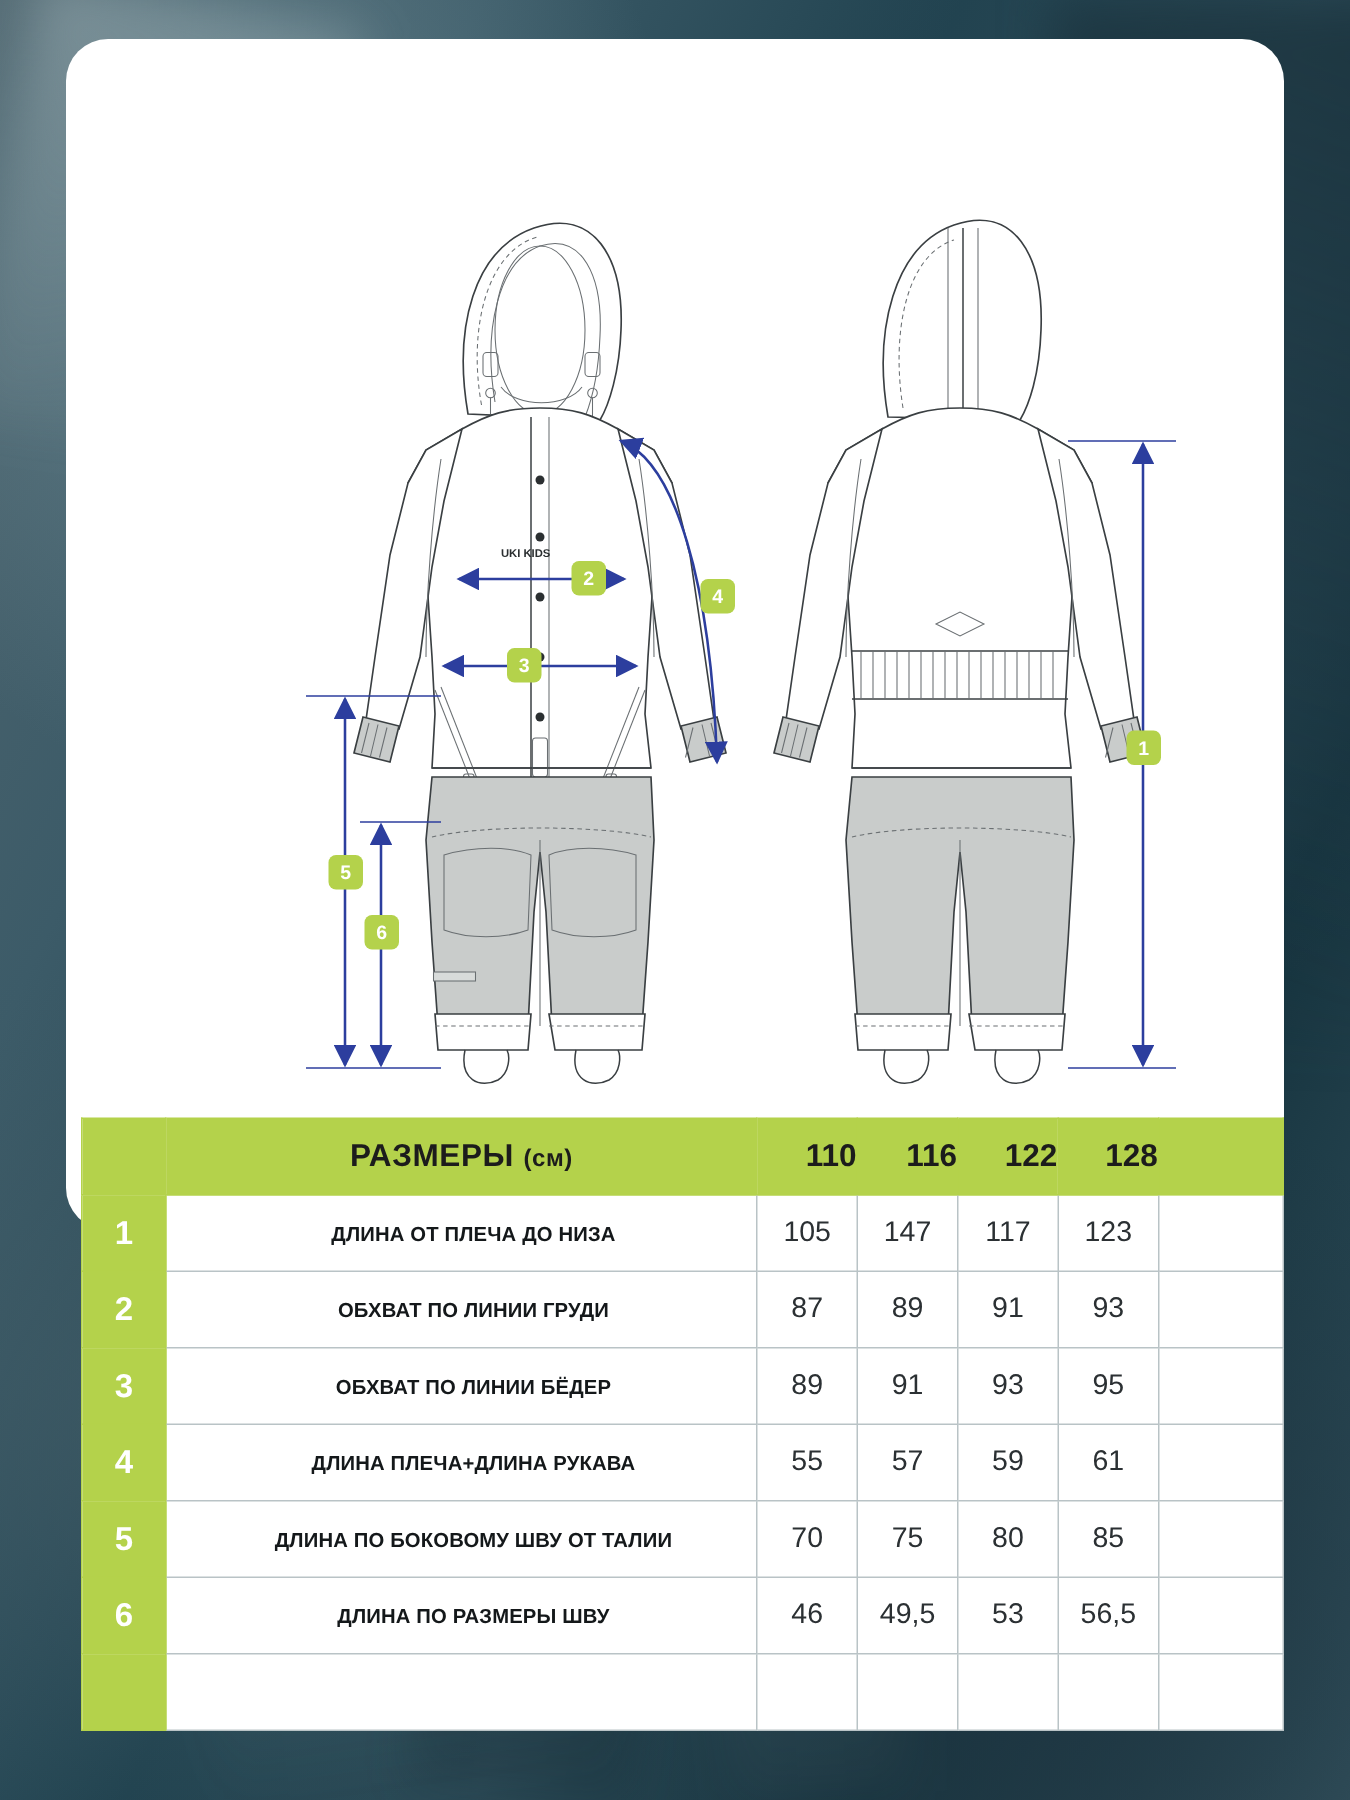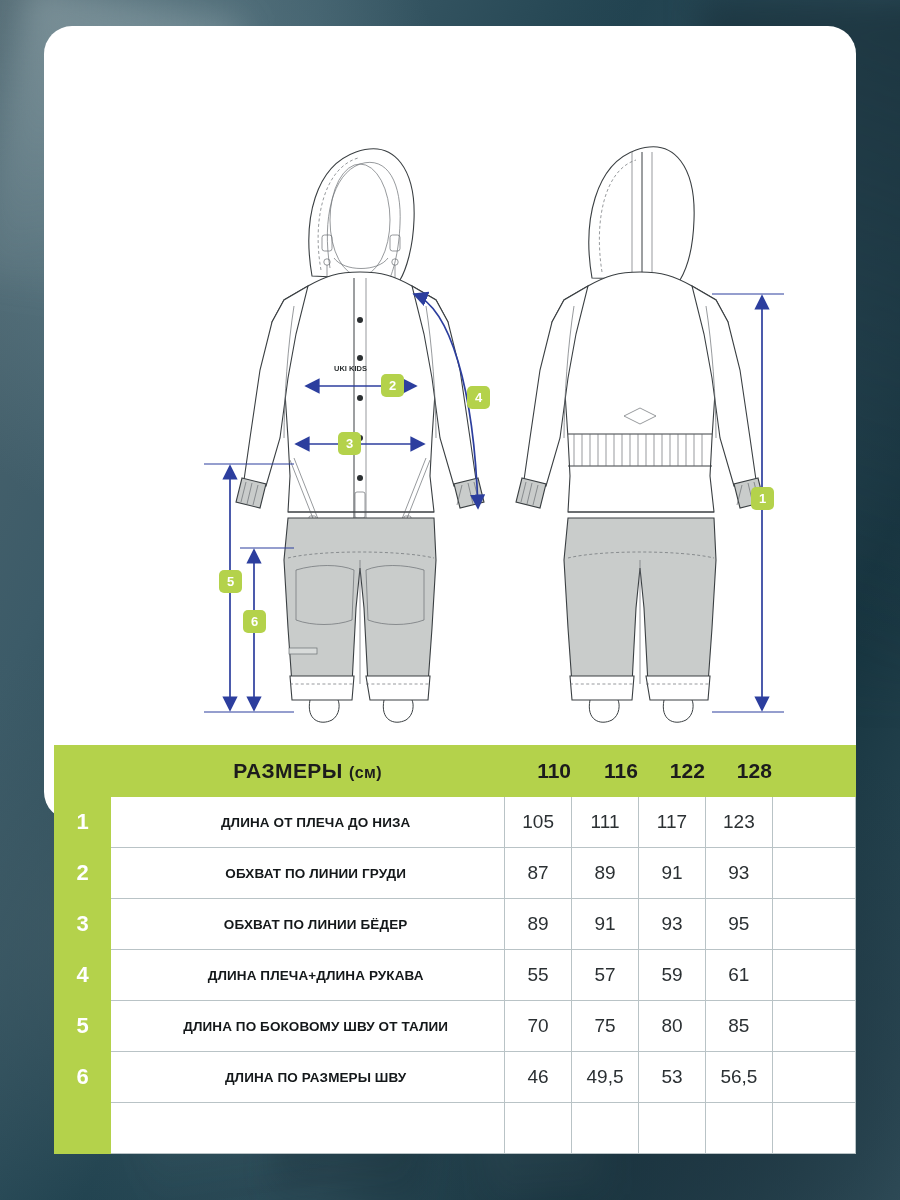--- a/index.html
+++ b/index.html
@@ -331,21 +331,21 @@
         <th class="hdr-size">122</th>
         <th class="hdr-size">128</th>
         <th class="hdr-green"></th>
       </tr>
     </thead>
     <tbody>
       <tr>
         <td class="row-num">1</td>
         <td class="row-name">ДЛИНА ОТ ПЛЕЧА ДО НИЗА</td>
         <td class="val">105</td>
-        <td class="val">111</td>
+        <td class="val">147</td>
         <td class="val">117</td>
         <td class="val">123</td>
         <td class="empty-cell"></td>
       </tr>
       <tr>
         <td class="row-num">2</td>
         <td class="row-name">ОБХВАТ ПО ЛИНИИ ГРУДИ</td>
         <td class="val">87</td>
         <td class="val">89</td>
         <td class="val">91</td>

